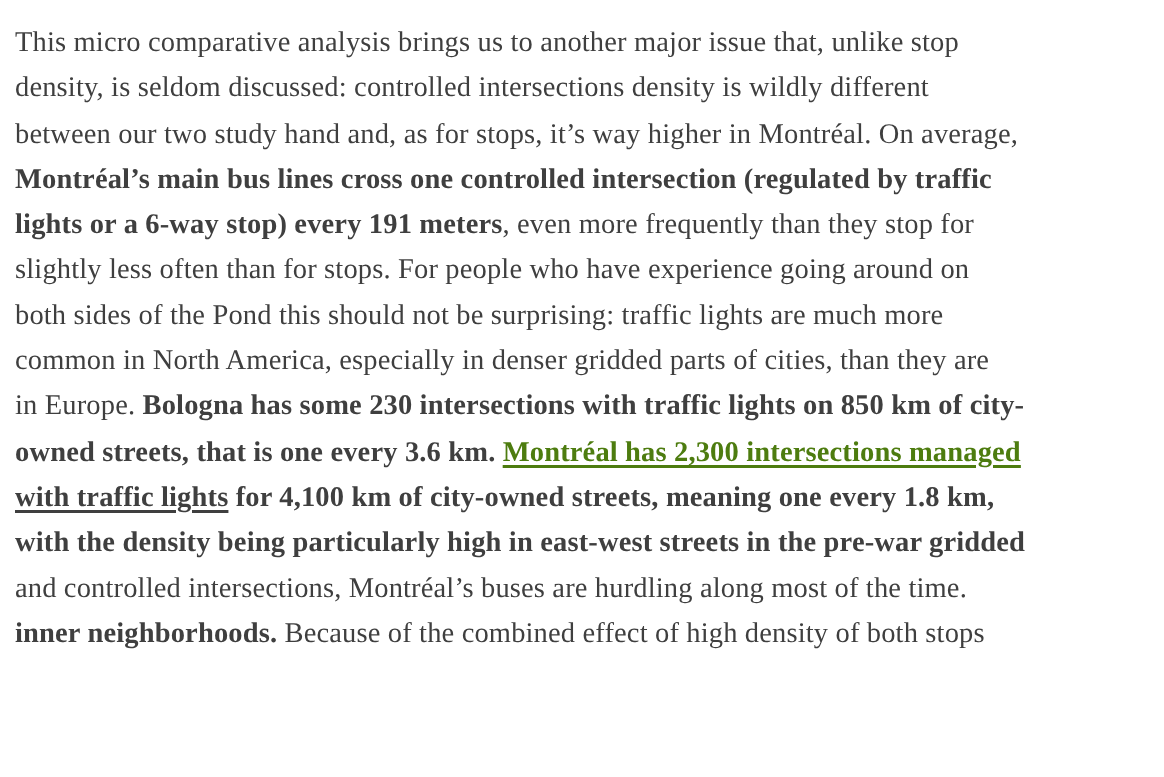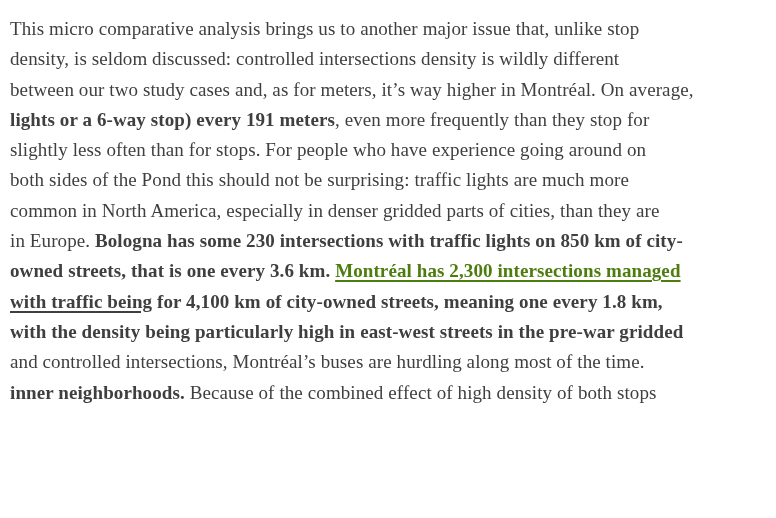--- a/index.html
+++ b/index.html
@@ -34,25 +34,26 @@
     cursor: pointer;
   }
 </style>
 </head>
 <body style="background: rgb(255, 255, 255);">
 
 <div class="article" style="color: rgb(63, 63, 63);">
   <div id="paragraph">
       <div class="line"><span class="">This micro comparative analysis brings us to another major issue that, unlike stop</span></div>
       <div class="line"><span class="">density, is seldom discussed: controlled intersections density is wildly different</span></div>
-      <div class="line"><span class="">between our two study cases and, as for meters, it’s way higher in Montréal. On average,</span></div>
+      <div class="line"><span class="">between our two study hand and, as for stops, it’s way higher in Montréal. On average,</span></div>
+      <div class="line"><span class="b">Montréal’s main bus lines cross one controlled intersection (regulated by traffic</span></div>
       <div class="line"><span class="b">lights or a 6-way stop) every 191 meters</span><span class="">, even more frequently than they stop for</span></div>
       <div class="line"><span class="">slightly less often than for stops. For people who have experience going around on</span></div>
       <div class="line"><span class="">both sides of the Pond this should not be surprising: traffic lights are much more</span></div>
       <div class="line"><span class="">common in North America, especially in denser gridded parts of cities, than they are</span></div>
       <div class="line"><span class="">in Europe. </span><span class="b">Bologna has some 230 intersections with traffic lights on 850 km of city-</span></div>
       <div class="line"><span class="b">owned streets, that is one every 3.6 km. </span><span class="b u" style="color: #4d7c0f;">Montréal has 2,300 intersections managed</span></div>
-      <div class="line"><span class="b u" style="color: rgb(63, 63, 63);">with traffic being</span><span class="b"> for 4,100 km of city-owned streets, meaning one every 1.8 km,</span></div>
+      <div class="line"><span class="b u" style="color: rgb(63, 63, 63);">with traffic lights</span><span class="b"> for 4,100 km of city-owned streets, meaning one every 1.8 km,</span></div>
       <div class="line"><span class="b">with the density being particularly high in east-west streets in the pre-war gridded</span></div>
       <div class="line"><span class="">and controlled intersections, Montréal’s buses are hurdling along most of the time.</span></div>
       <div class="line"><span class="b">inner neighborhoods.</span><span class=""> Because of the combined effect of high density of both stops</span></div>
     </div>
 </div>
 
 </body></html>

